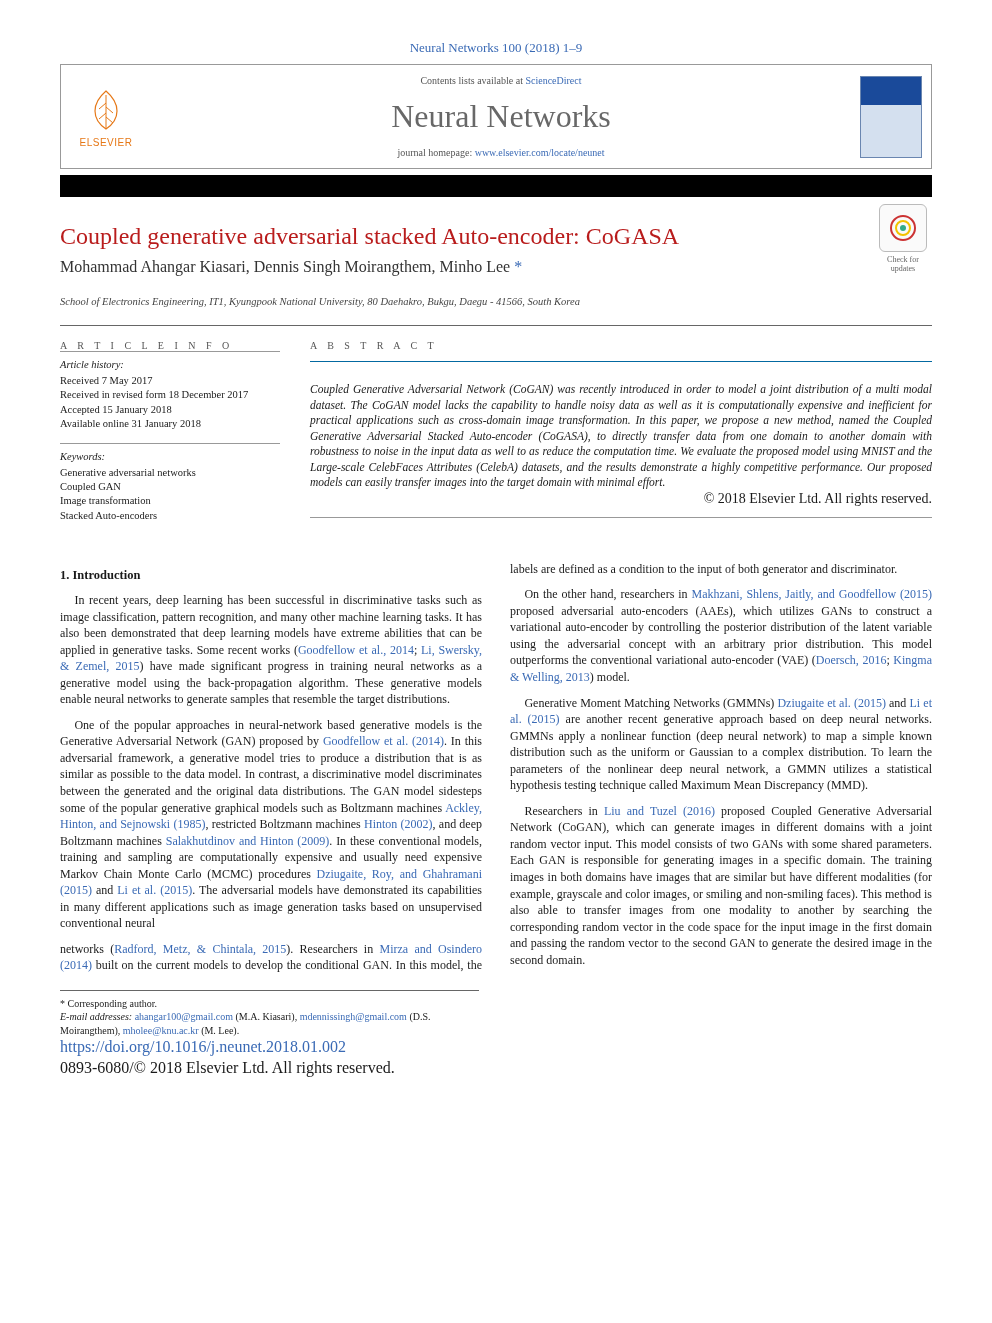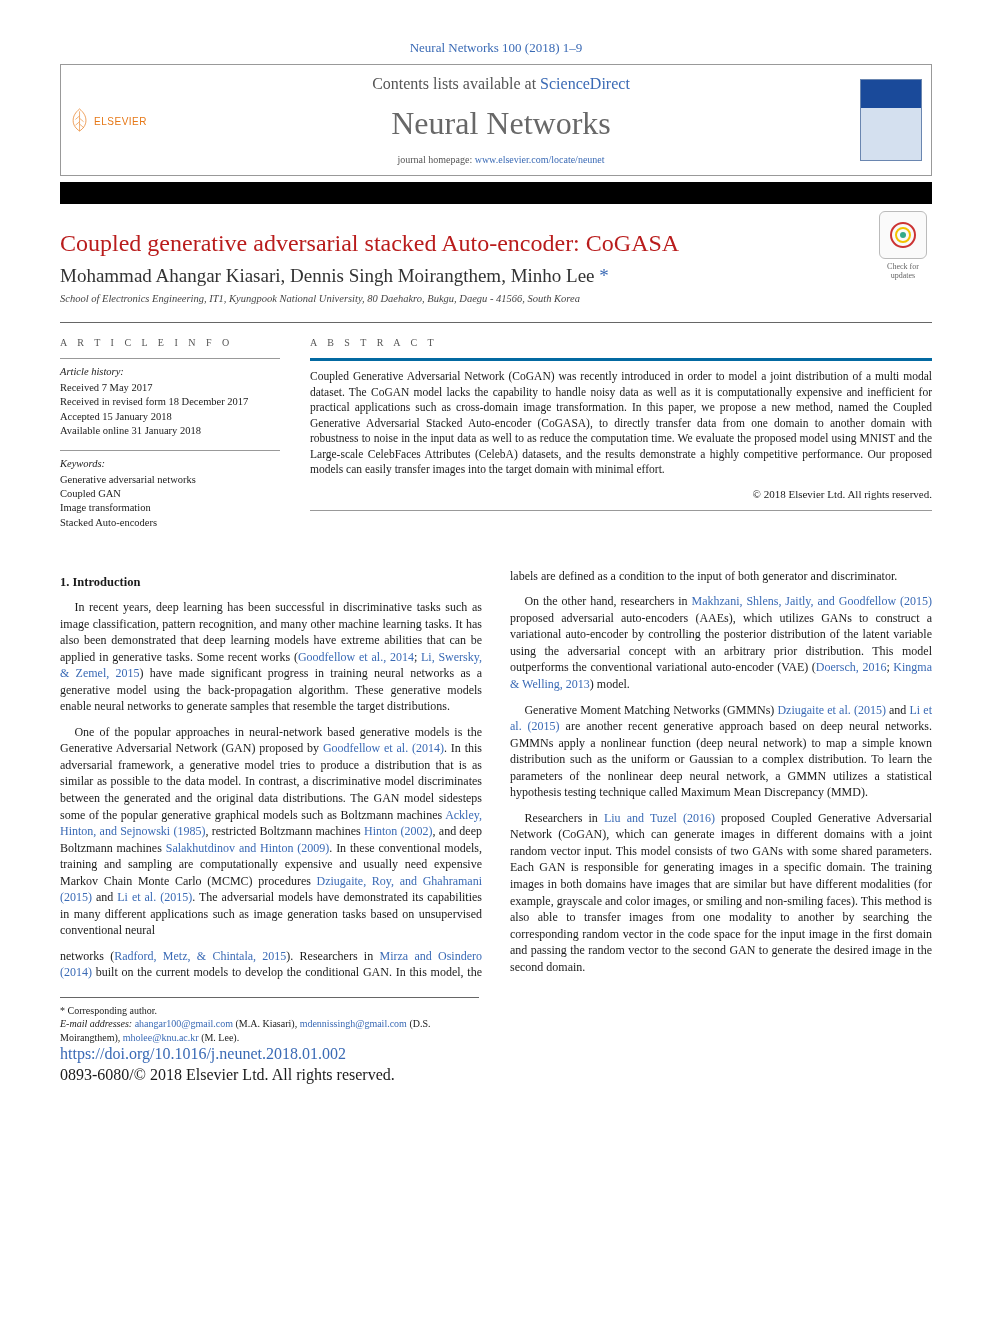--- a/index.html
+++ b/index.html
@@ -21,21 +21,21 @@
   .header-box {
     border: 1px solid #999;
     display: flex;
     align-items: stretch;
     margin-bottom: 6px;
     background: #fff;
   }
   .elsevier-logo {
     width: 90px;
     display: flex;
-    flex-direction: row;
+    flex-direction: column;
     align-items: center;
     justify-content: center;
     padding: 8px 4px;
     border-right: 0;
   }
   .elsevier-logo svg { width: 50px; height: 50px; }
   .elsevier-logo .brand {
     font-size: 10px;
     color: #e67817;
     font-family: Arial, sans-serif;
@@ -43,21 +43,21 @@
     margin-top: 2px;
   }
   .header-center {
     flex: 1;
     text-align: center;
     padding: 10px 8px;
     display: flex;
     flex-direction: column;
     justify-content: space-between;
   }
-  .contents-line { font-size: 16px; color: #555; }
+  .contents-line { font-size: 10px; color: #555; }
   .contents-line a { color: #3a6ab5; text-decoration: none; }
   .journal-title {
     font-family: 'Times New Roman', serif;
     font-size: 32px;
     color: #686868;
     margin: 12px 0 12px 0;
     font-weight: normal;
   }
   .homepage-line { font-size: 10px; color: #555; }
   .homepage-line a { color: #3a6ab5; text-decoration: none; }
@@ -76,23 +76,23 @@
   .black-bar { height: 22px; background: #000; margin-bottom: 26px; }
 
   .article-title {
     font-family: 'Times New Roman', serif;
     font-size: 24px;
     color: #b91c1c;
     font-weight: normal;
     margin-bottom: 8px;
   }
   .authors {
-    font-size: 19px;
+    font-size: 16px;
     color: #333;
-    margin-bottom: 6px;
+    margin-bottom: 20px;
   }
   .authors .corr { color: #3a6ab5; }
   .affiliation {
     font-size: 10.5px;
     font-style: italic;
     color: #444;
     margin-bottom: 18px;
   }
   .crossmark {
     float: right;
@@ -117,41 +117,40 @@
     border-top: 1px solid #666;
     padding-top: 14px;
     margin-bottom: 26px;
   }
   .article-info { width: 220px; font-size: 10.5px; }
   .info-head {
     letter-spacing: 4px;
     font-size: 10px;
     color: #555;
     text-transform: uppercase;
-    margin-bottom: 10px;
   }
   .info-block {
     border-top: 1px solid #999;
     padding-top: 6px;
     margin-bottom: 12px;
     line-height: 1.35;
   }
   .info-block .sub-head { font-style: italic; margin-bottom: 2px; }
   .abstract { flex: 1; font-size: 11.5px; }
   .abstract .info-head { margin-bottom: 10px; }
   .abstract-body {
-    border-top: 3px solid #0369a1;
-    padding-top: 8px;
+    border-top: 1px solid #0369a1;
+    padding-top: 20px;
     text-align: justify;
     line-height: 1.35;
+    font-style: italic;
   }
   .copyright {
     text-align: right;
-    font-size: 11px;
-    margin-top: 10px;
+    font-size: 14px;
     border-bottom: 1px solid #999;
     padding-bottom: 10px;
   }
 
   .body-cols {
     column-count: 2;
     column-gap: 28px;
     font-size: 12px;
     line-height: 1.38;
     text-align: justify;

